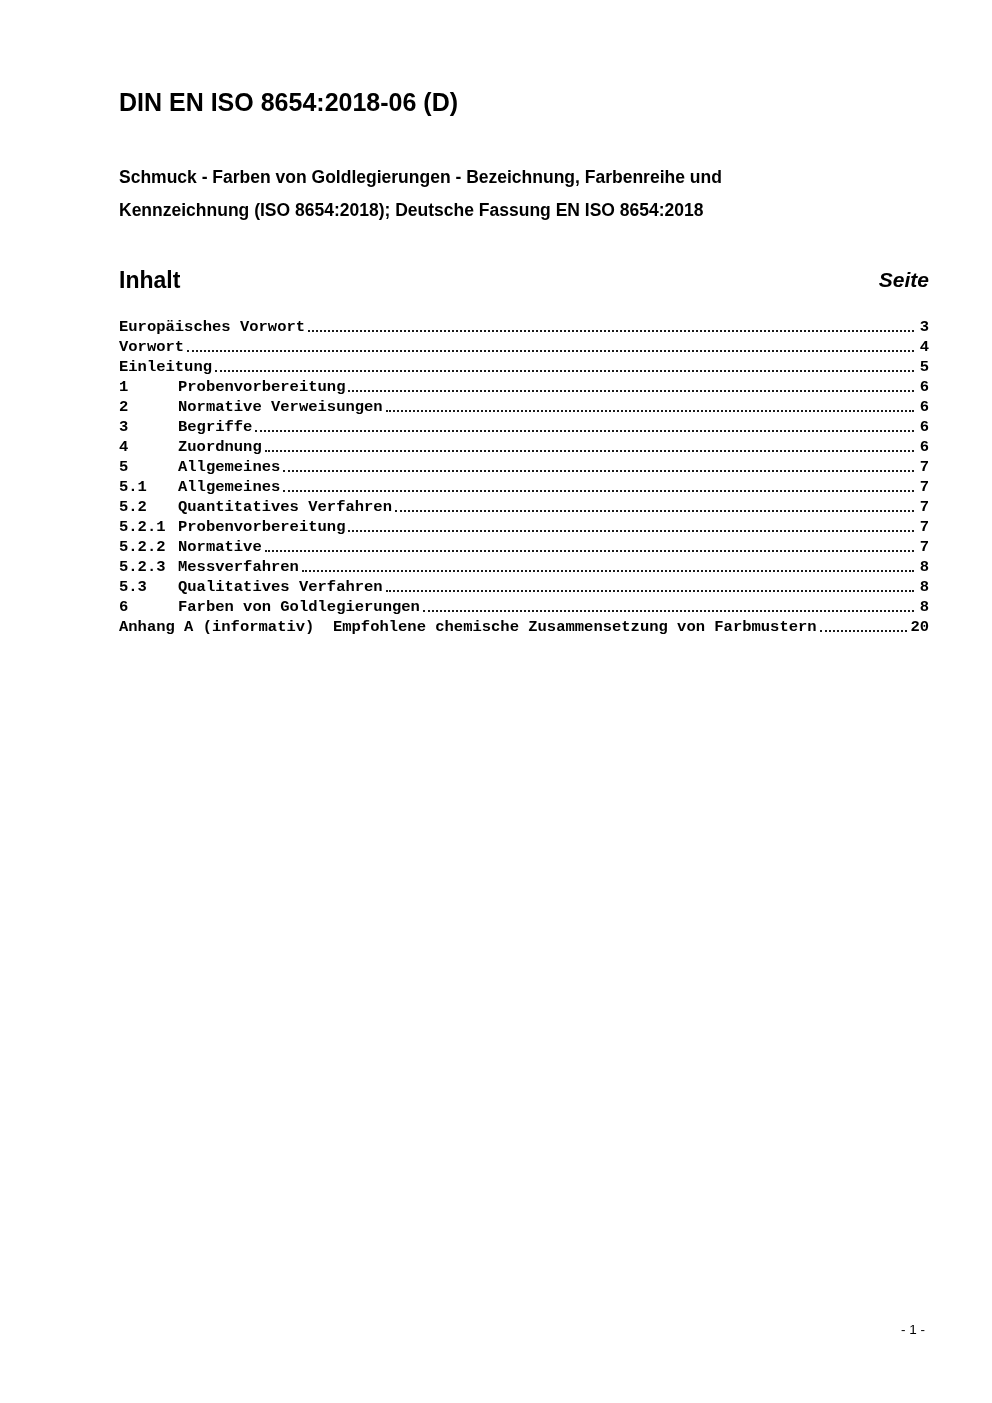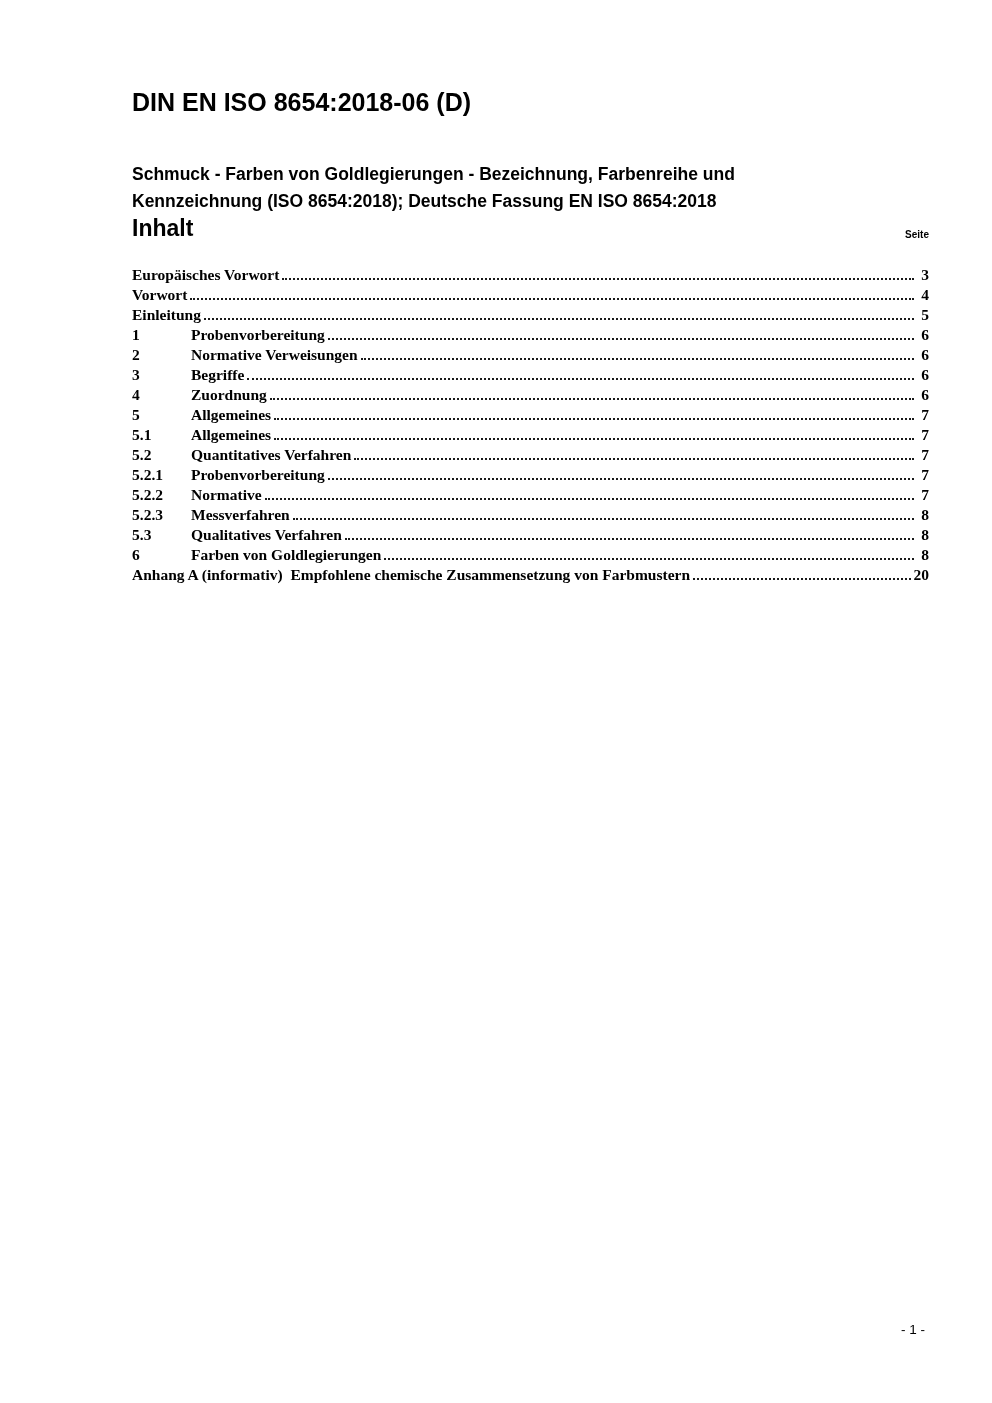--- a/index.html
+++ b/index.html
@@ -7,56 +7,58 @@
   body {
     width: 992px;
     height: 1403px;
     position: relative;
     font-family: "Liberation Sans", sans-serif;
     color: #000;
     overflow: hidden;
   }
   .content {
     position: absolute;
-    left: 132px;
+    left: 119px;
     right: 63px;
     top: 0;
   }
   .doc-number {
     margin-top: 88px;
     font-size: 25px;
     font-weight: bold;
     white-space: nowrap;
   }
   .subtitle {
     margin-top: 44px;
     font-size: 17.5px;
     font-weight: bold;
-    line-height: 27px;
+    line-height: 33px;
     max-width: 720px;
   }
   .toc-header {
+    margin-top: 40px;
     display: flex;
     justify-content: space-between;
     align-items: flex-end;
     text-align: center;
   }
   .toc-heading { font-size: 23px; font-weight: bold; }
-  .page-col-label { font-size: 10px; font-weight: bold; padding-bottom: 2px; }
+  .page-col-label { font-size: 21px; font-weight: bold; padding-bottom: 2px; font-style: italic; }
   .toc {
     margin-top: 22px;
     font-family: "Liberation Serif", serif;
     font-weight: bold;
     font-size: 15.5px;
   }
   .toc-row {
     display: flex;
     align-items: flex-end;
     height: 20px;
     white-space: nowrap;
+    font-family: Liberation Mono, monospace;
   }
   .toc-row.major { margin-top: 0; }
   .toc-row:first-child { margin-top: 0; }
   .num { flex: 0 0 59px; min-width: 59px; }
   .label { flex: 0 0 auto; }
   .dots {
     flex: 1 1 auto;
     border-bottom: 2px dotted #1a1a1a;
     margin: 0 3px;
     position: relative;

